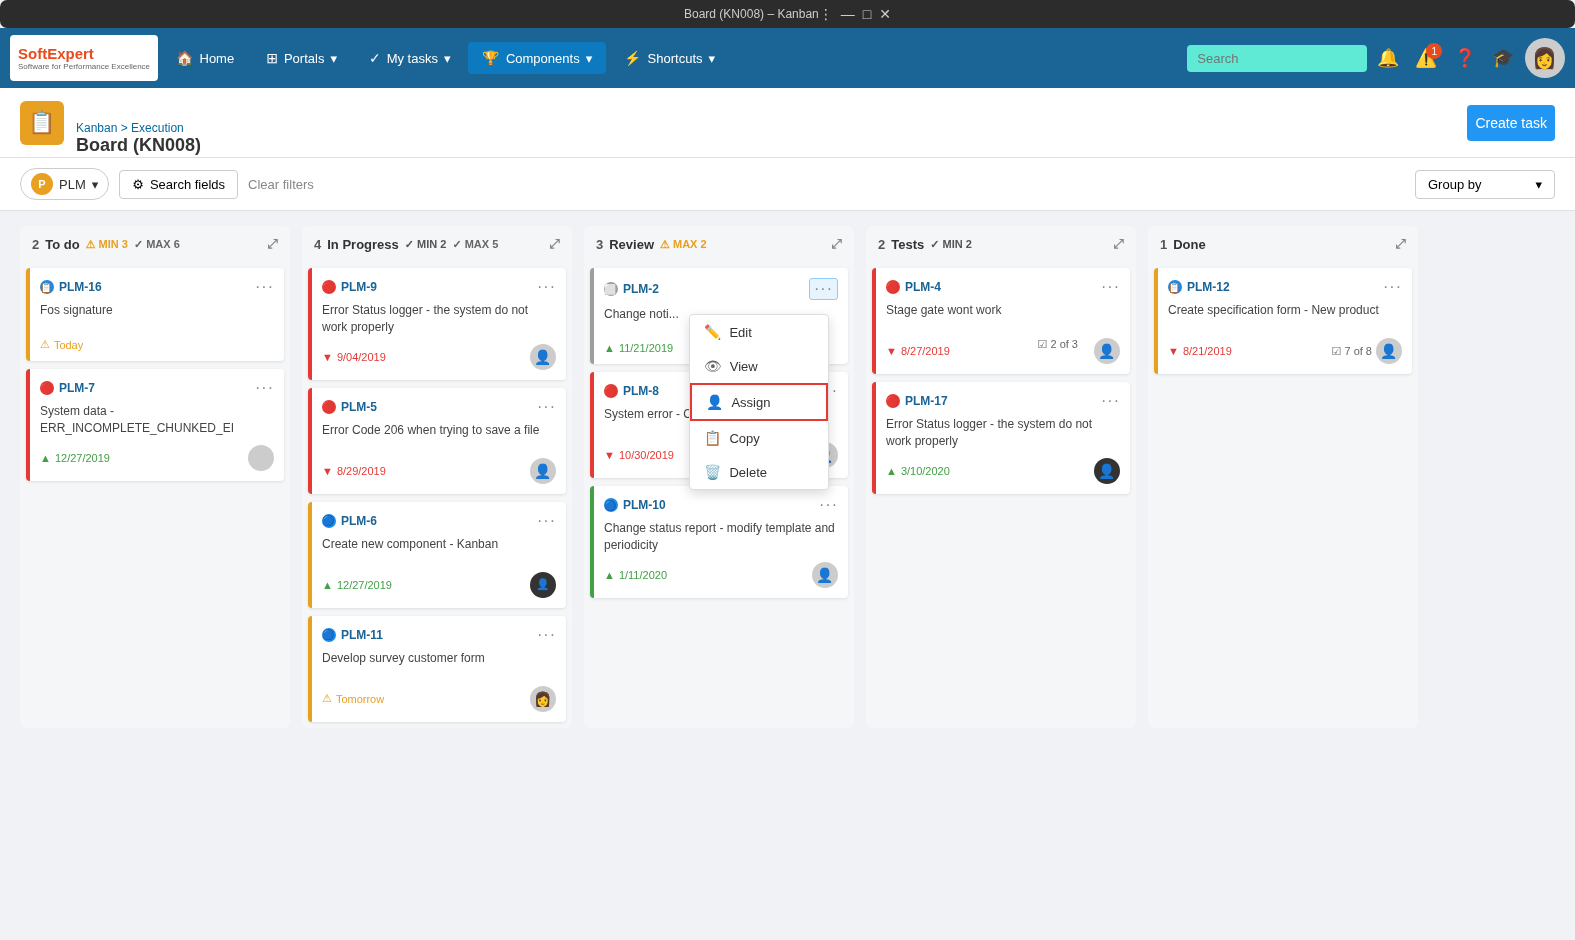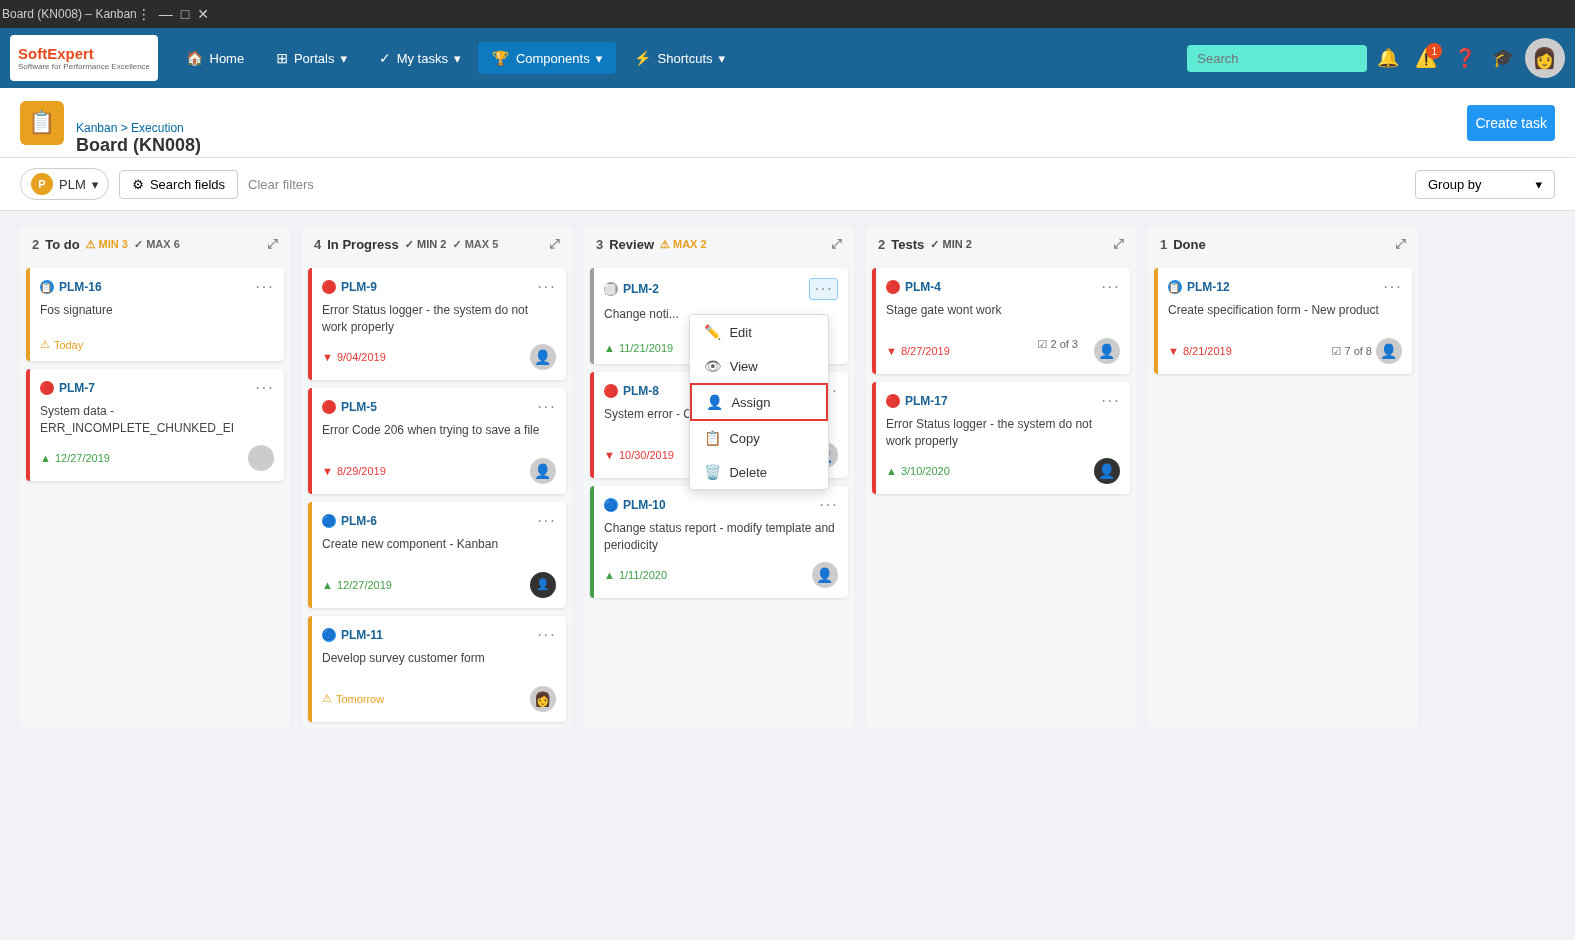--- a/index.html
+++ b/index.html
@@ -5,41 +5,41 @@
     * { box-sizing: border-box; margin: 0; padding: 0; }
     body { font-family: Arial, sans-serif; font-size: 13px; background: #f0f2f5; color: #333; }
 
     
     .title-bar {
       background: #2c2c2c;
       color: #ccc;
       height: 28px;
       display: flex;
       align-items: center;
-      padding: 0 2px;
+      padding: 0 23px;
       font-size: 12px;
-      justify-content: flex-start;
+      justify-content: center;
+      border-radius: 7px;
     }
     .title-bar-controls { display: flex; gap: 8px; }
     .title-bar-btn { color: #ccc; font-size: 14px; cursor: pointer; }
 
     
     .top-nav {
       background: #1a6496;
       height: 60px;
       display: flex;
       align-items: center;
       padding: 0 10px;
       gap: 4px;
     }
     .logo-area {
       background: white;
       border-radius: 4px;
       padding: 4px 8px;
-      margin-right: 10px;
       height: 46px;
       display: flex;
       align-items: center;
       min-width: 120px;
     }
     .logo-text {
       font-size: 15px;
       font-weight: bold;
       color: #e84c1e;
       line-height: 1;

